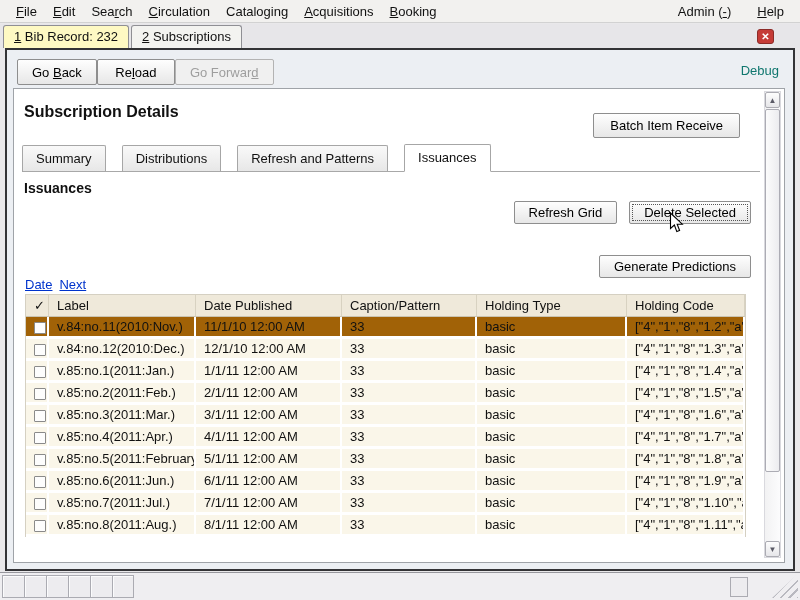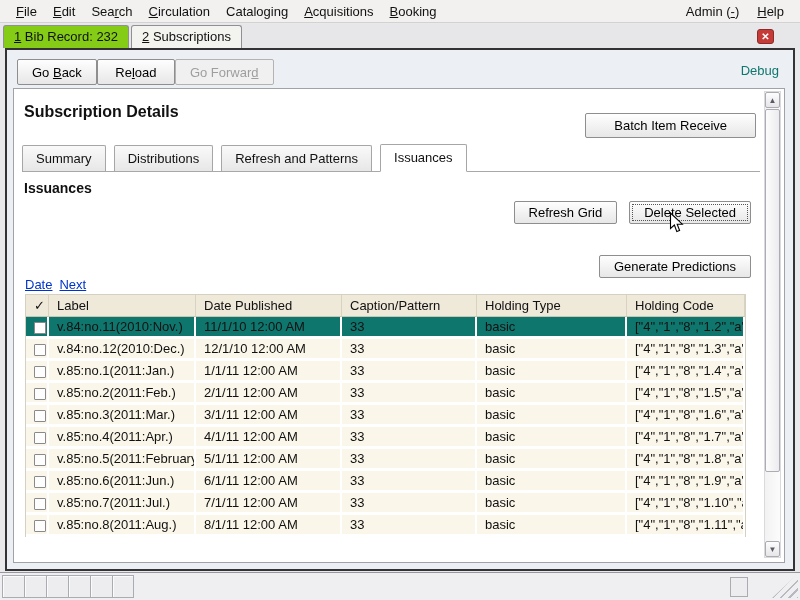--- a/index.html
+++ b/index.html
@@ -12,31 +12,31 @@
   u { text-decoration:underline; }
 
   
   .menubar {
     position:absolute; top:0; left:0; right:0; height:23px;
     background:#F2F1EF; border-bottom:1px solid #D2D2D2;
     display:flex; align-items:center; padding:0 8px;
   }
   .menu-item { padding:2px 8px; white-space:nowrap; cursor:default; }
   .menubar .flex-spacer { flex:1; }
-  .menu-right { display:flex; gap:2px; }
+  .menu-right { display:flex; gap:10px; }
 
   
   .tabbar {
     position:absolute; top:24px; left:0; right:0; height:24px;
     background:#E7E6E9; display:flex; align-items:flex-end; padding-left:3px;
   }
   .wtab {
     font-size:13px; padding:3px 10px 4px; margin-right:2px;
     border:1px solid #8F8F94; border-bottom:none; border-radius:3px 3px 0 0;
-    background:#84cc16; white-space:nowrap;
+    background:#fef9c3; white-space:nowrap;
   }
   .wtab.active { background:#F3F3F0; }
   .close-btn {
     position:absolute; right:26px; top:5px; width:17px; height:15px;
     background:#C53B37; border:1px solid #8C2B28; border-radius:3px;
     color:#fff; font-size:10px; font-weight:bold; text-align:center; line-height:13px;
   }
 
   
   .main-panel {
@@ -52,25 +52,25 @@
   .tb-btn { min-width:78px; text-align:center; }
   .btn.disabled { color:#9E9E9E; border-color:#B3B3B3; background:#F0F0F0; }
   .debug-label { position:absolute; right:14px; top:13px; color:#0f766e; font-size:13px; }
 
   
   .content-panel {
     position:absolute; top:38px; left:6px; right:8px; bottom:6px;
     background:#fff; border:1px solid #9FA3A8;
   }
   .page-title { position:absolute; top:14px; left:10px; font-size:16px; font-weight:bold; }
-  .batch-btn { position:absolute; top:24px; right:28px; padding:4px 28px; }
+  .batch-btn { position:absolute; top:24px; right:44px; padding:4px 16px; }
 
   .ctabs {
     position:absolute; top:54px; left:8px; right:24px; height:29px;
-    border-bottom:1px solid #A8A8A8; display:flex; align-items:flex-end; gap:8px;
+    border-bottom:1px solid #A8A8A8; display:flex; align-items:flex-end; gap:16px;
   }
   .ctab {
     position:relative; top:1px; font-size:13px; padding:5px 13px;
     border:1px solid #A6A6A6; border-bottom:1px solid #A8A8A8; border-radius:2px 2px 0 0;
     background:linear-gradient(#F9F9F9,#E7E7E7); white-space:nowrap;
   }
   .ctab.active { background:#fff; border-bottom:1px solid #fff; padding-bottom:6px; }
 
   .section-heading { position:absolute; top:91px; left:10px; font-size:14px; font-weight:bold; }
 
@@ -90,21 +90,21 @@
   table.grid th {
     background:#EFE9DA; font-weight:normal; text-align:left;
     padding:3px 8px; height:22px; border-right:1px solid #D8D2C1; border-bottom:1px solid #CAC4B2;
     white-space:nowrap; overflow:hidden;
   }
   table.grid td {
     background:#FAF6E9; padding:2px 8px; height:19px;
     border-right:2px solid #fff; border-bottom:3px solid #fff;
     white-space:nowrap; overflow:hidden;
   }
-  table.grid tr.selected td { background:#0f766e; }
+  table.grid tr.selected td { background:#a16207; }
   td.c-check, th.c-check { text-align:center; padding:2px 2px; }
   .cb {
     display:inline-block; width:12px; height:12px; background:#FDFDFD;
     border:1px solid #8A8A8A; border-radius:1px; vertical-align:middle;
   }
 
   
   .vscroll {
     position:absolute; top:2px; bottom:4px; right:3px; width:17px;
     background:linear-gradient(to right,#F2F2F3,#FCFCFD); border:1px solid #D9D9DE;

